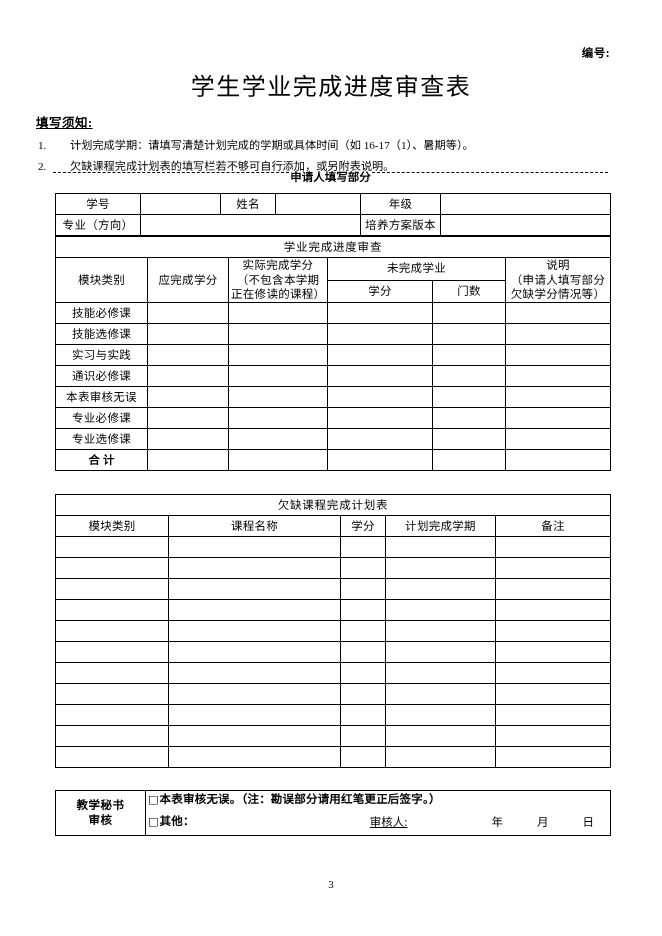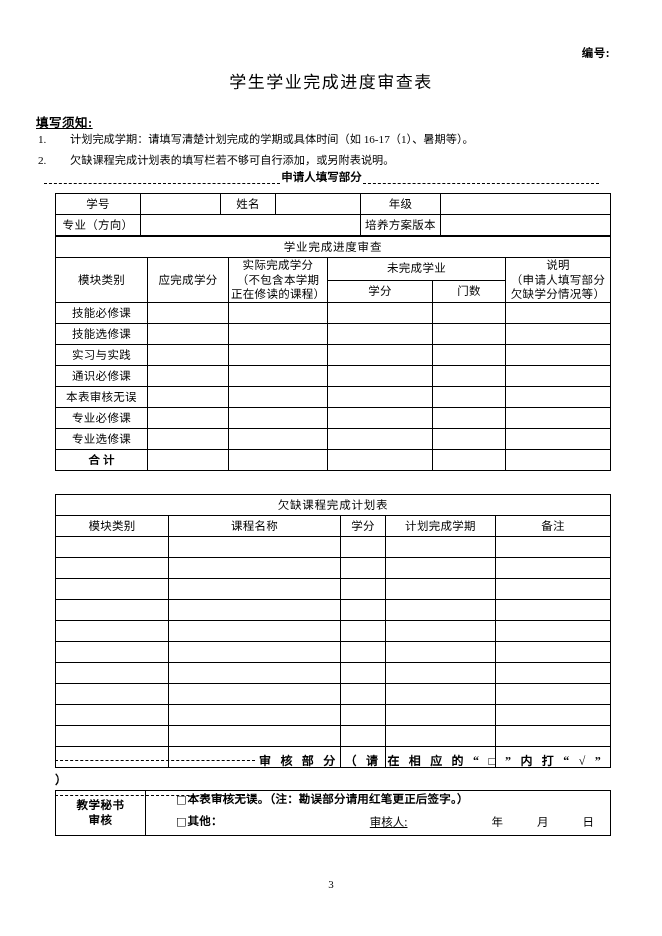--- a/index.html
+++ b/index.html
@@ -31,62 +31,63 @@
     letter-spacing: 0.5px;
     white-space: nowrap;
     font-weight: bold;
   }
   .doc-title {
     position: absolute;
     top: 74px;
     left: 0;
     width: 662px;
     text-align: center;
-    font-size: 17px;
+    font-size: 24px;
     font-weight: normal;
     letter-spacing: 1.5px;
     line-height: 1.1;
   }
 
   
   .notice-wrap {
     position: absolute;
     top: 112px;
     left: 36px;
     width: 592px;
   }
   .notice-title {
     font-size: 12.5px;
     font-weight: bold;
     text-decoration: underline;
     letter-spacing: 0.5px;
+    margin-bottom: 6px;
   }
   .notice-item {
     display: flex;
     font-size: 11.2px;
     line-height: 1.45;
     margin-bottom: 5px;
   }
   .notice-num {
     width: 34px;
     flex: 0 0 34px;
     padding-left: 2px;
     box-sizing: border-box;
   }
   .notice-text {
     flex: 1;
   }
 
   
   .divider {
     position: absolute;
-    left: 44px;
+    left: 53px;
     width: 555px;
     display: flex;
-    align-items: flex-end;
+    align-items: flex-start;
     font-size: 11.5px;
     font-weight: bold;
     white-space: nowrap;
     line-height: 1;
   }
   .divider .dash {
     flex: 1 1 auto;
     border-top: 1px dashed #000;
     height: 0;
   }
@@ -180,21 +181,20 @@
     padding: 6px 8px 4px 8px;
     position: relative;
     height: 78px;
   }
   .check-line {
     font-size: 11.5px;
     line-height: 1.45;
     margin-bottom: 5px;
     font-weight: bold;
     letter-spacing: 0.2px;
-    margin-left: 28px;
   }
   .checkbox-glyph {
     font-family: "DejaVu Sans", sans-serif;
     font-size: 11px;
     margin-right: 1px;
   }
   .sign-row {
     position: absolute;
     left: 8px;
     right: 10px;
@@ -468,24 +468,20 @@
       <tr>
           <td class="row-cell blank"></td>
           <td class="row-cell blank"></td>
           <td class="row-cell blank"></td>
           <td class="row-cell blank"></td>
           <td class="row-cell blank"></td>
         </tr>
     </tbody>
   </table>
 
-  <div class="audit-divider">
-    <span class="inline-dash"></span><span class="audit-label">审 核 部 分 （ 请 在 相 应 的 “ □ ” 内 打 “ √ ” ）</span><br>
-    <span class="inline-dash-2"></span>
-  </div>
 
   <table class="grid" id="table-audit">
     <colgroup>
       <col style="width:90px">
         <col style="width:465px">
     </colgroup>
     <tbody>
       <tr>
         <td class="audit-left">
           <div>教学秘书</div>

